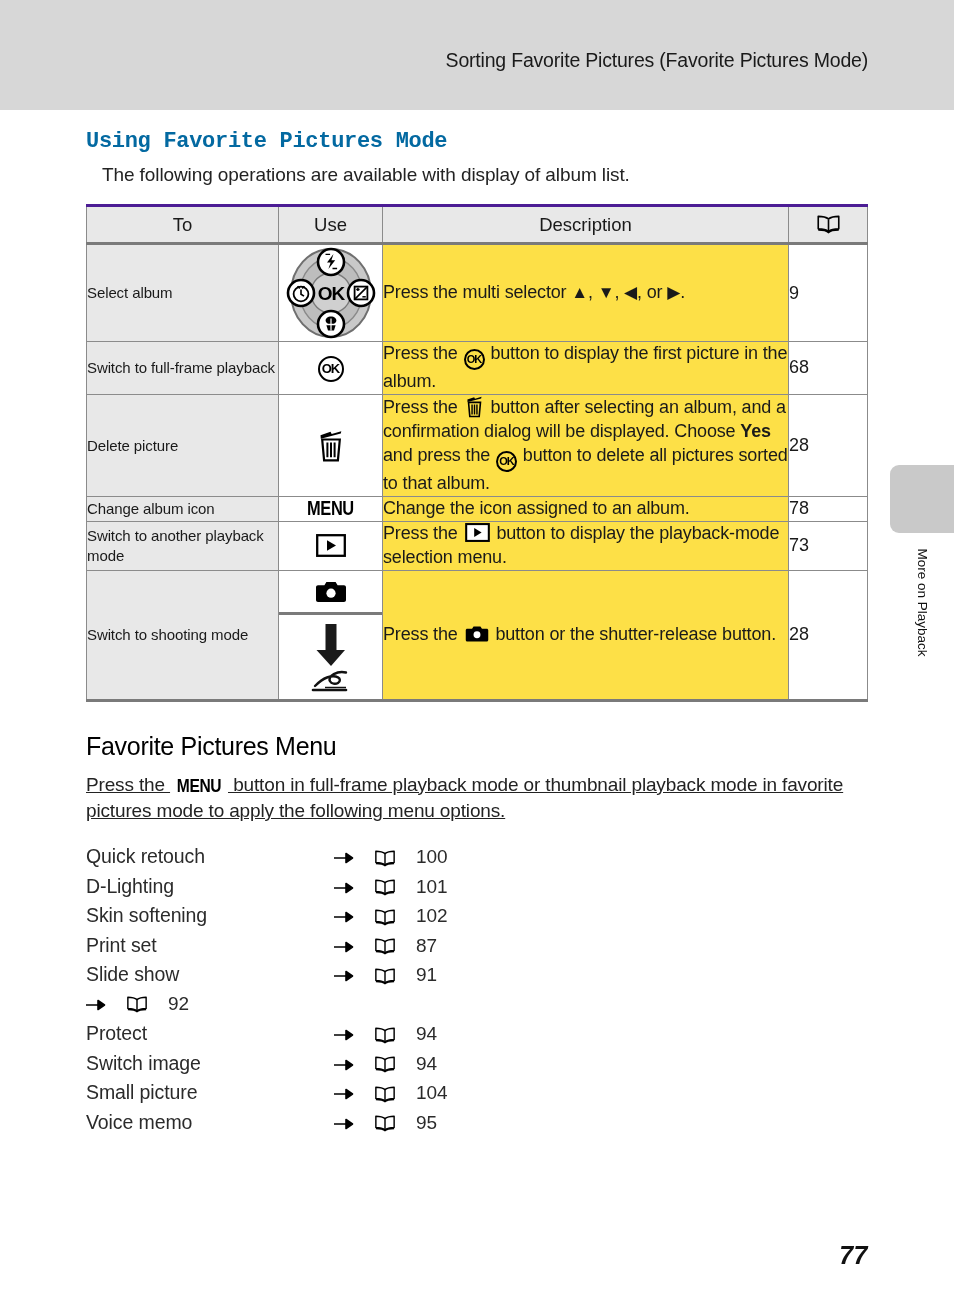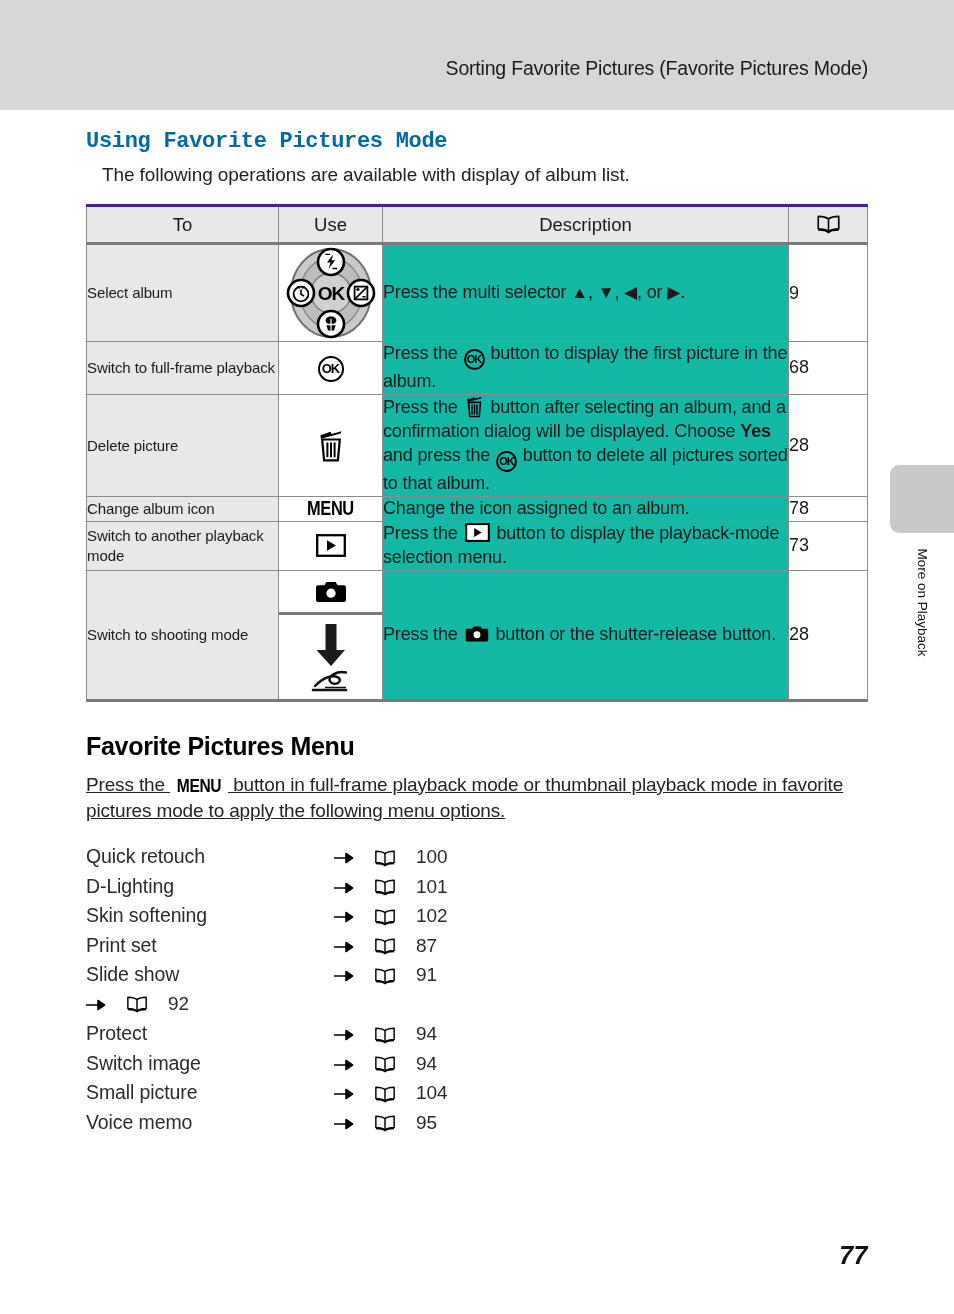--- a/index.html
+++ b/index.html
@@ -17,21 +17,21 @@
 
   
   .header-band {
     position: absolute;
     left: 0; top: 0;
     width: 954px; height: 110px;
     background: #d7d7d7;
   }
   .header-title {
     position: absolute;
-    right: 86px; top: 68px;
+    right: 86px; top: 60px;
     transform: translateY(-50%);
     font-size: 19.5px;
     letter-spacing: -0.2px;
     color: #1a1a1a;
     white-space: nowrap;
   }
 
   
   .side-tab-block {
     position: absolute;
@@ -114,21 +114,21 @@
     font-size: 15px;
     padding: 8px 0 8px 10px;
     line-height: 1.28;
     letter-spacing: -0.1px;
   }
   td.use-cell {
     background: #ffffff;
     text-align: center;
   }
   td.desc-cell {
-    background: #14b8a6;
+    background: #fde047;
     font-size: 18px;
     line-height: 1.33;
     padding: 9px 12px 9px 11px;
     letter-spacing: -0.15px;
   }
   td.ref-cell {
     background: #ffffff;
     font-size: 18px;
     padding-left: 10px;
   }
@@ -198,21 +198,21 @@
   
   .shutter-ico { width: 52px; height: 78px; }
 
   
   .tri { display: inline-block; font-size: 17px; line-height: 1; vertical-align: 0px; }
 
   
   h2.sec-title2 {
     margin: 30px 0 0 0;
     font-size: 25px;
-    font-weight: bold;
+    font-weight: normal;
     letter-spacing: -0.3px;
     color: #000;
   }
   p.menu-intro {
     margin: 11px 0 0 0;
     font-size: 19px;
     line-height: 1.33;
     letter-spacing: -0.15px;
     color: #232323;
     text-decoration: underline;

